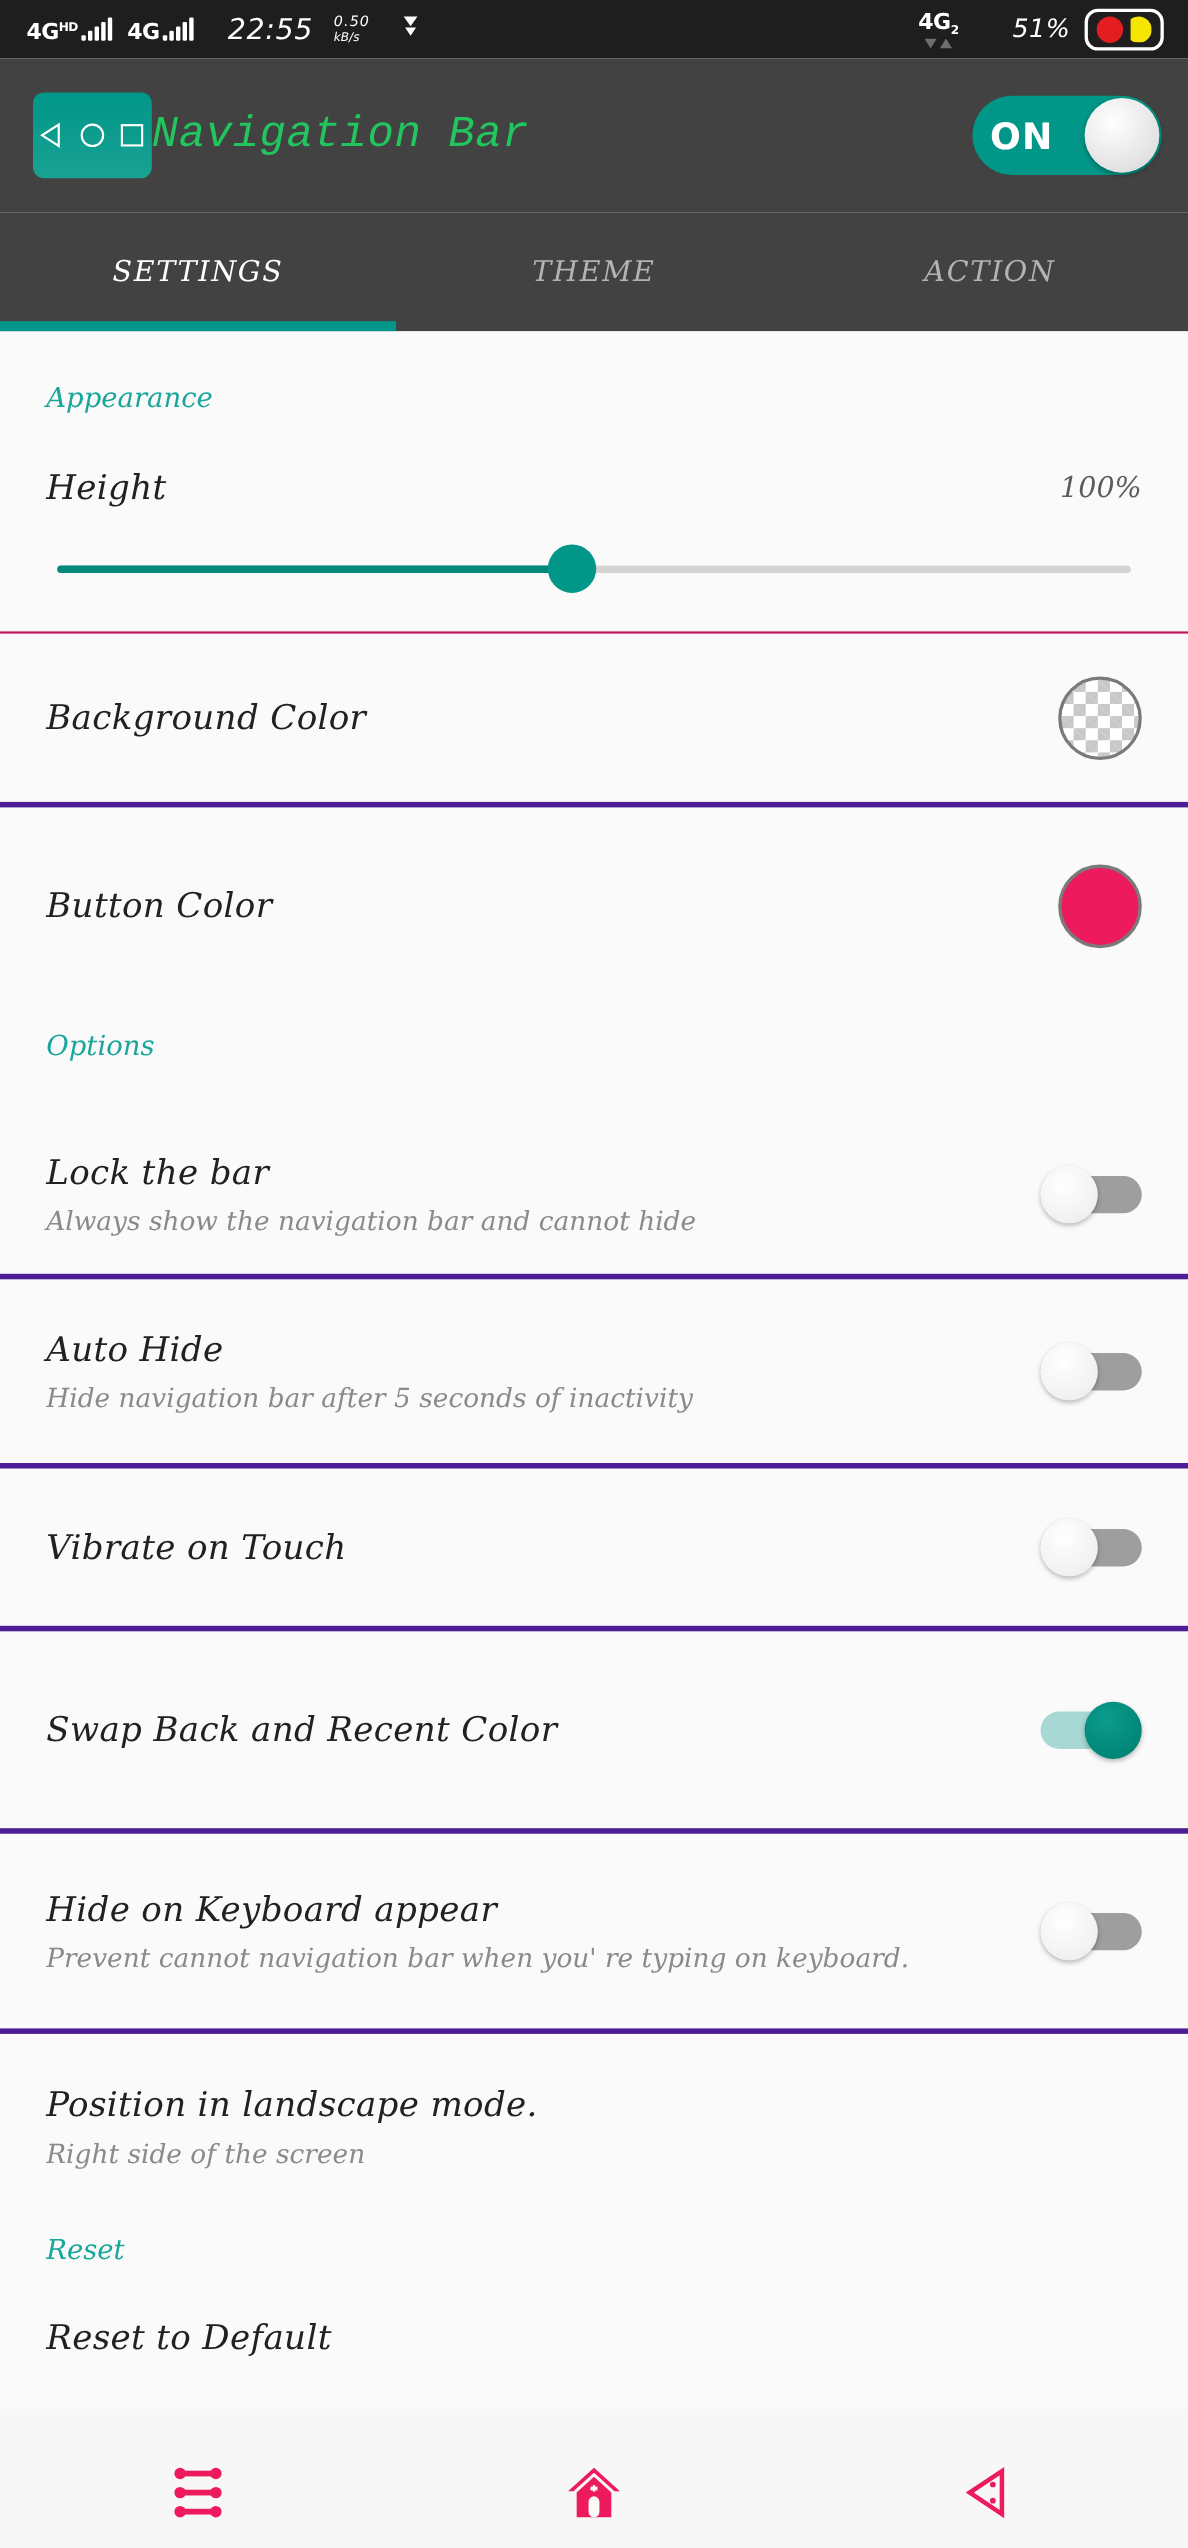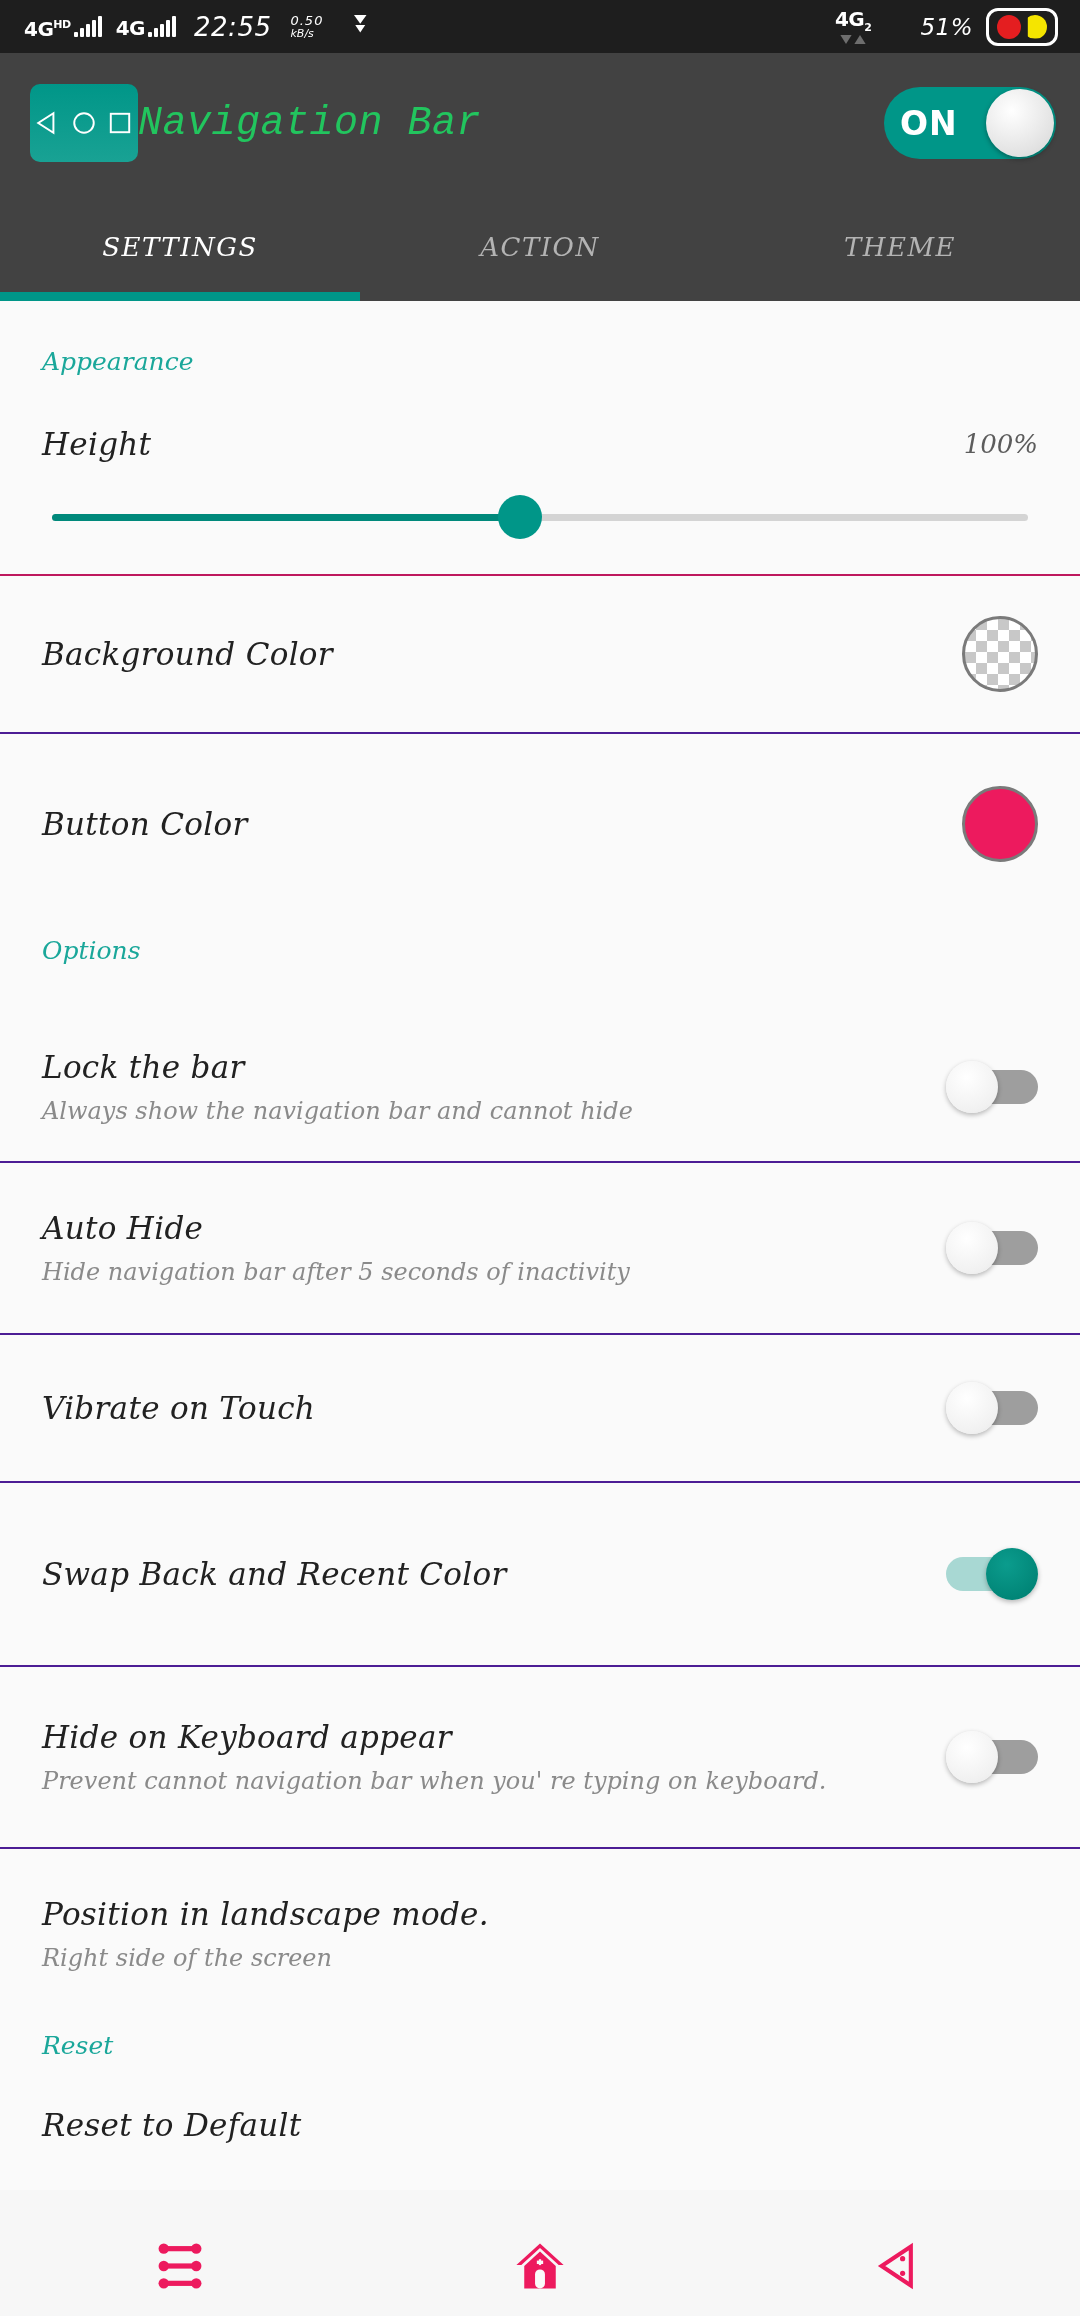--- a/index.html
+++ b/index.html
@@ -22,21 +22,21 @@
   .net-lbl{font-family:"DejaVu Sans",sans-serif;font-weight:bold;font-size:20px;line-height:18px;letter-spacing:-0.5px;}
   .net-lbl sup{font-size:11px; vertical-align:super;}
   .net-lbl sub{font-size:11px; vertical-align:sub;}
   .bars{display:flex; align-items:flex-end; gap:2px; height:21px;}
   .bars i{display:block;width:4px;background:#fff;border-radius:1px;}
   .bars i:nth-child(1){height:5px}
   .bars i:nth-child(2){height:9px}
   .bars i:nth-child(3){height:13px}
   .bars i:nth-child(4){height:17px}
   .bars i:nth-child(5){height:21px}
-  .clock{font-family:"DejaVu Sans",sans-serif; font-size:26px; font-style:italic; margin-left:4px; letter-spacing:0.5px;}
+  .clock{font-family:"DejaVu Sans",sans-serif; font-size:26px; font-style:italic; margin-left:17px; letter-spacing:0.5px;}
   .speed{display:flex;flex-direction:column;align-items:flex-start;line-height:1.05;margin-left:5px;font-style:italic;}
   .speed .s1{font-size:13px;letter-spacing:1px;}
   .speed .s2{font-size:11px;}
   .sb-icon-play{margin-left:12px;}
   .batt-pct{font-size:23px;font-style:italic;letter-spacing:0.5px;margin-left:36px;}
   .batt{
     width:72px;height:38px;border:3px solid #fff;border-radius:12px;
     display:flex;align-items:center;justify-content:center;gap:2px;
   }
   .batt .red{width:24px;height:24px;border-radius:50%;background:#e41e20;}
@@ -86,21 +86,21 @@
     position:absolute;bottom:0;left:0;width:360px;height:9px;background:#009688;
   }
 
   
   .content{width:1080px;background:#fafafa;}
   .section-hdr{
     color:#1aa79a;font-size:25px;font-family:"DejaVu Serif",serif;font-style:italic;
     padding:46px 0 0 42px;
   }
   .row{
-    position:relative;border-bottom:2px solid #4c1d95;
+    position:relative;border-bottom:5px solid #4c1d95;
     padding:0 42px;display:flex;align-items:center;
   }
   .row.no-border{border-bottom:none;}
   .row-texts{flex:1;display:flex;flex-direction:column;gap:12px;}
   .row-title{
     font-size:31px;color:#212121;font-family:"DejaVu Serif",serif;font-style:italic;
     letter-spacing:0.3px;
   }
   .row-sub{
     font-size:24px;color:#8a8a8a;font-family:"DejaVu Serif",serif;font-style:italic;
@@ -221,22 +221,22 @@
   </div>
   <div class="app-title">Navigation Bar</div>
   <div class="master-toggle">
     <span class="lbl">ON</span>
     <span class="knob"></span>
   </div>
 </div>
 
 <div class="tabbar">
   <div class="tab active">SETTINGS</div>
+  <div class="tab">THEME</div>
   <div class="tab">ACTION</div>
-  <div class="tab">THEME</div>
   <div class="tab-indicator"></div>
 </div>
 
 <div class="content">
 
   <div class="section-hdr">Appearance</div>
 
   <div class="height-block">
     <div class="height-top">
       <span class="row-title">Height</span>

